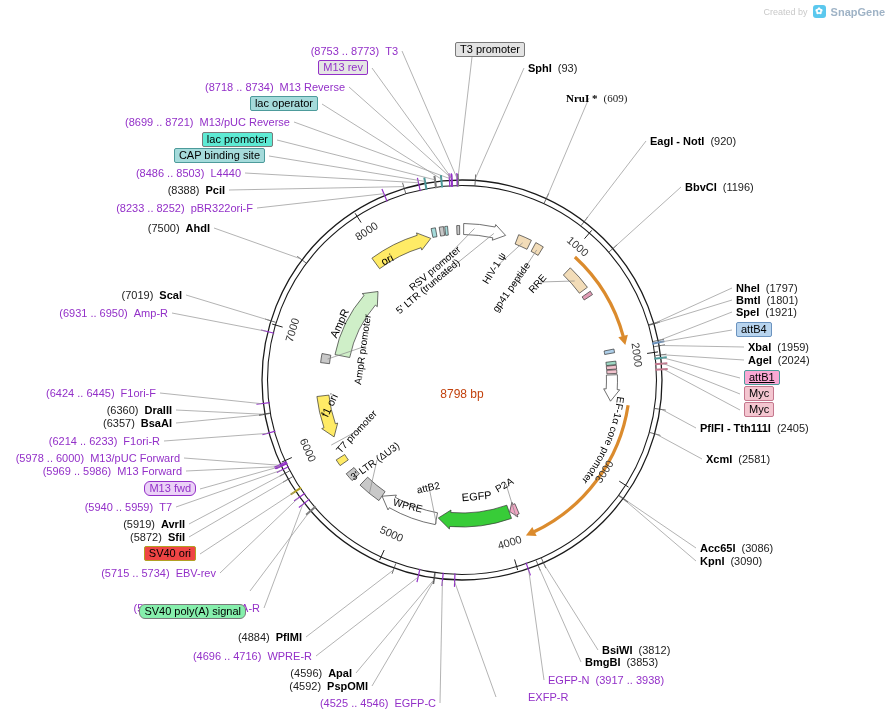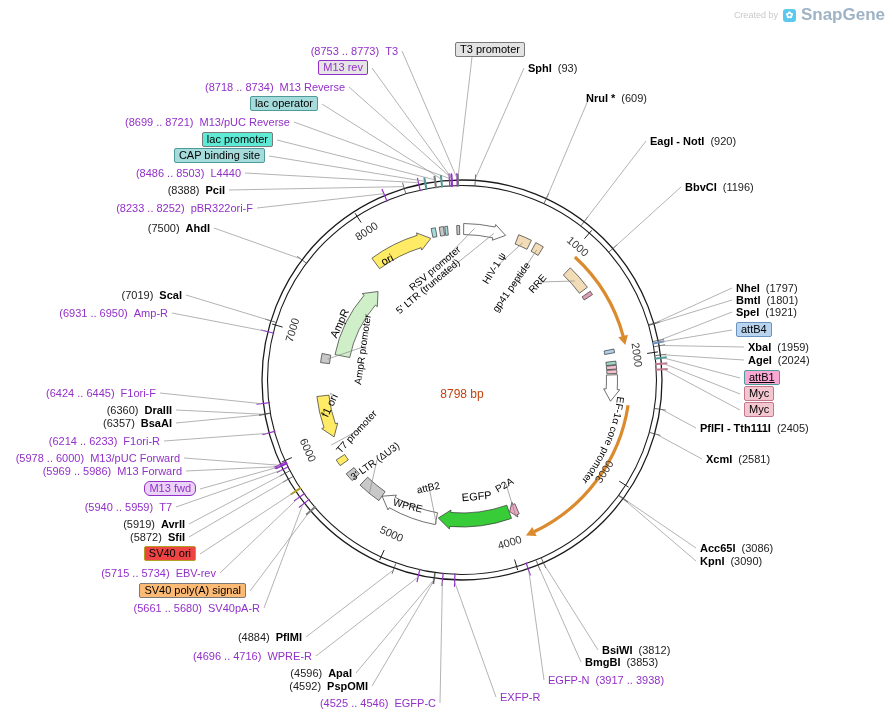--- a/index.html
+++ b/index.html
@@ -17,21 +17,21 @@
   .lbl-box{position:absolute;white-space:nowrap;font-size:11px;line-height:13px;
            padding:0 4px;border-radius:2px;border:1px solid #777;}
   .center-title{position:absolute;left:462px;transform:translateX(-50%);top:368px;
                 font-size:13px;font-weight:bold;color:#000;white-space:nowrap;}
   .center-size{position:absolute;left:462px;transform:translateX(-50%);top:387px;
                font-size:12px;color:#c2410c;white-space:nowrap;}
   .watermark{position:absolute;right:8px;top:5px;display:flex;align-items:center;gap:5px;
              font-size:9px;color:#C9C9C9;}
   .wm-logo{display:inline-block;width:13px;height:13px;border-radius:3px;background:#5BC8EE;
            color:#fff;font-size:9px;line-height:13px;text-align:center;font-weight:bold;}
-  .wm-brand{font-size:17px;font-weight:bold;color:#9FB3C6;}
+  .wm-brand{font-size:11px;font-weight:bold;color:#9FB3C6;}
 </style>
 </head>
 <body>
 
 <div id="stage">
   <svg id="map-svg" width="893" height="720">
       <path d="M 574.9 257.0 A 167 167 0 0 1 623.3 336.6" fill="none" stroke="#DB8B2D" stroke-width="3.2"></path>
       <polygon points="627.9,334.7 618.3,337.3 625.3,345.1" fill="#DB8B2D"></polygon>
       <path d="M 628.1 405.2 A 168 168 0 0 1 534.0 531.8" fill="none" stroke="#DB8B2D" stroke-width="3.2"></path>
       <polygon points="536.7,536.1 532.3,527.0 525.9,535.4" fill="#DB8B2D"></polygon>
@@ -211,47 +211,47 @@
       <line x1="506" y1="484" x2="516.0284022598818" y2="516.7111251846184" stroke="#888" stroke-width="0.7"></line>
       <text transform="translate(506,488) rotate(-30)" text-anchor="middle" font-size="10" fill="#000" font-family="&quot;Liberation Sans&quot;, sans-serif">P2A</text>
       <defs>
         <path id="curve-0" d="M 617.1 396.3 A 156 156 0 0 1 574.2 488.4" fill="none"></path>
       </defs>
       <text font-size="10" fill="#000" font-family="&quot;Liberation Sans&quot;, sans-serif"><textPath href="#curve-0">EF-1α core promoter</textPath></text>
     </svg>
   <div id="labels">
       <div class="lbl-box" style="background: rgb(227, 227, 227); border-color: rgb(122, 122, 122); color: rgb(0, 0, 0); top: 42px; left: 455px;"><span>T3 promoter</span></div>
       <div class="lbl enzyme" style="top: 61px; left: 528px;"><span class="nm">SphI</span><span class="co post">(93)</span></div>
-      <div class="lbl enzyme" style="top: 91px; left: 586px;"><span class="nm">NruI *</span><span class="co post">(609)</span></div>
+      <div class="lbl enzyme" style="top: 91px; left: 566px; font-family: Liberation Serif, serif;"><span class="nm">NruI *</span><span class="co post">(609)</span></div>
       <div class="lbl enzyme" style="top: 134px; left: 650px;"><span class="nm">EagI - NotI</span><span class="co post">(920)</span></div>
       <div class="lbl enzyme" style="top: 180px; left: 685px;"><span class="nm">BbvCI</span><span class="co post">(1196)</span></div>
       <div class="lbl enzyme" style="top: 281px; left: 736px;"><span class="nm">NheI</span><span class="co post">(1797)</span></div>
       <div class="lbl enzyme" style="top: 293px; left: 736px;"><span class="nm">BmtI</span><span class="co post">(1801)</span></div>
       <div class="lbl enzyme" style="top: 305px; left: 736px;"><span class="nm">SpeI</span><span class="co post">(1921)</span></div>
       <div class="lbl-box" style="background: rgb(184, 212, 238); border-color: rgb(107, 147, 191); color: rgb(0, 0, 0); top: 322px; left: 736px;"><span>attB4</span></div>
       <div class="lbl enzyme" style="top: 340px; left: 748px;"><span class="nm">XbaI</span><span class="co post">(1959)</span></div>
       <div class="lbl enzyme" style="top: 353px; left: 748px;"><span class="nm">AgeI</span><span class="co post">(2024)</span></div>
       <div class="lbl-box" style="background: #f9a8d4; border-color: rgb(77, 155, 155); color: rgb(0, 0, 0); top: 370px; left: 744px; text-decoration: underline;"><span>attB1</span></div>
       <div class="lbl-box" style="background: rgb(244, 198, 208); border-color: rgb(196, 120, 142); color: rgb(0, 0, 0); top: 386px; left: 744px;"><span>Myc</span></div>
       <div class="lbl-box" style="background: rgb(244, 198, 208); border-color: rgb(196, 120, 142); color: rgb(0, 0, 0); top: 402px; left: 744px;"><span>Myc</span></div>
       <div class="lbl enzyme" style="top: 421px; left: 700px;"><span class="nm">PflFI - Tth111I</span><span class="co post">(2405)</span></div>
       <div class="lbl enzyme" style="top: 452px; left: 706px;"><span class="nm">XcmI</span><span class="co post">(2581)</span></div>
       <div class="lbl enzyme" style="top: 541px; left: 700px;"><span class="nm">Acc65I</span><span class="co post">(3086)</span></div>
       <div class="lbl enzyme" style="top: 554px; left: 700px;"><span class="nm">KpnI</span><span class="co post">(3090)</span></div>
       <div class="lbl enzyme" style="top: 643px; left: 602px;"><span class="nm">BsiWI</span><span class="co post">(3812)</span></div>
       <div class="lbl enzyme" style="top: 655px; left: 585px;"><span class="nm">BmgBI</span><span class="co post">(3853)</span></div>
       <div class="lbl primer" style="top: 673px; left: 548px;"><span class="nm">EGFP-N</span><span class="co post">(3917 .. 3938)</span></div>
-      <div class="lbl primer" style="top: 690px; left: 500px;"><span class="nm">EXFP-R</span></div>
+      <div class="lbl primer" style="top: 690px; left: 528px;"><span class="nm">EXFP-R</span></div>
       <div class="lbl primer" style="top: 696px; right: 457px;"><span class="co pre">(4525 .. 4546)</span><span class="nm">EGFP-C</span></div>
       <div class="lbl enzyme" style="top: 679px; right: 525px;"><span class="co pre">(4592)</span><span class="nm">PspOMI</span></div>
       <div class="lbl enzyme" style="top: 666px; right: 541px;"><span class="co pre">(4596)</span><span class="nm">ApaI</span></div>
       <div class="lbl primer" style="top: 649px; right: 581px;"><span class="co pre">(4696 .. 4716)</span><span class="nm">WPRE-R</span></div>
       <div class="lbl enzyme" style="top: 630px; right: 591px;"><span class="co pre">(4884)</span><span class="nm">PflMI</span></div>
       <div class="lbl primer" style="top: 601px; right: 633px;"><span class="co pre">(5661 .. 5680)</span><span class="nm">SV40pA-R</span></div>
-      <div class="lbl-box" style="background: #fdba74; border-color: rgb(122, 122, 122); color: rgb(0, 0, 0); top: 583px; right: 647px;"><span>SV40 poly(A) signal</span></div>
+      <div class="lbl-box" style="background: #86efac; border-color: rgb(122, 122, 122); color: rgb(0, 0, 0); top: 604px; right: 647px; border-radius: 6px;"><span>SV40 poly(A) signal</span></div>
       <div class="lbl primer" style="top: 566px; right: 677px;"><span class="co pre">(5715 .. 5734)</span><span class="nm">EBV-rev</span></div>
       <div class="lbl-box" style="background: #ef4444; border-color: rgb(179, 160, 35); color: rgb(0, 0, 0); top: 546px; right: 697px;"><span>SV40 ori</span></div>
       <div class="lbl enzyme" style="top: 530px; right: 708px;"><span class="co pre">(5872)</span><span class="nm">SfiI</span></div>
       <div class="lbl enzyme" style="top: 517px; right: 708px;"><span class="co pre">(5919)</span><span class="nm">AvrII</span></div>
       <div class="lbl primer" style="top: 500px; right: 721px;"><span class="co pre">(5940 .. 5959)</span><span class="nm">T7</span></div>
       <div class="lbl-box" style="background: rgb(235, 210, 247); border-color: rgb(147, 48, 200); color: rgb(147, 48, 200); top: 481px; right: 697px; border-radius: 6px;"><span>M13 fwd</span></div>
       <div class="lbl primer" style="top: 464px; right: 711px;"><span class="co pre">(5969 .. 5986)</span><span class="nm">M13 Forward</span></div>
       <div class="lbl primer" style="top: 451px; right: 713px;"><span class="co pre">(5978 .. 6000)</span><span class="nm">M13/pUC Forward</span></div>
       <div class="lbl primer" style="top: 434px; right: 733px;"><span class="co pre">(6214 .. 6233)</span><span class="nm">F1ori-R</span></div>
       <div class="lbl enzyme" style="top: 416px; right: 721px;"><span class="co pre">(6357)</span><span class="nm">BsaAI</span></div>

